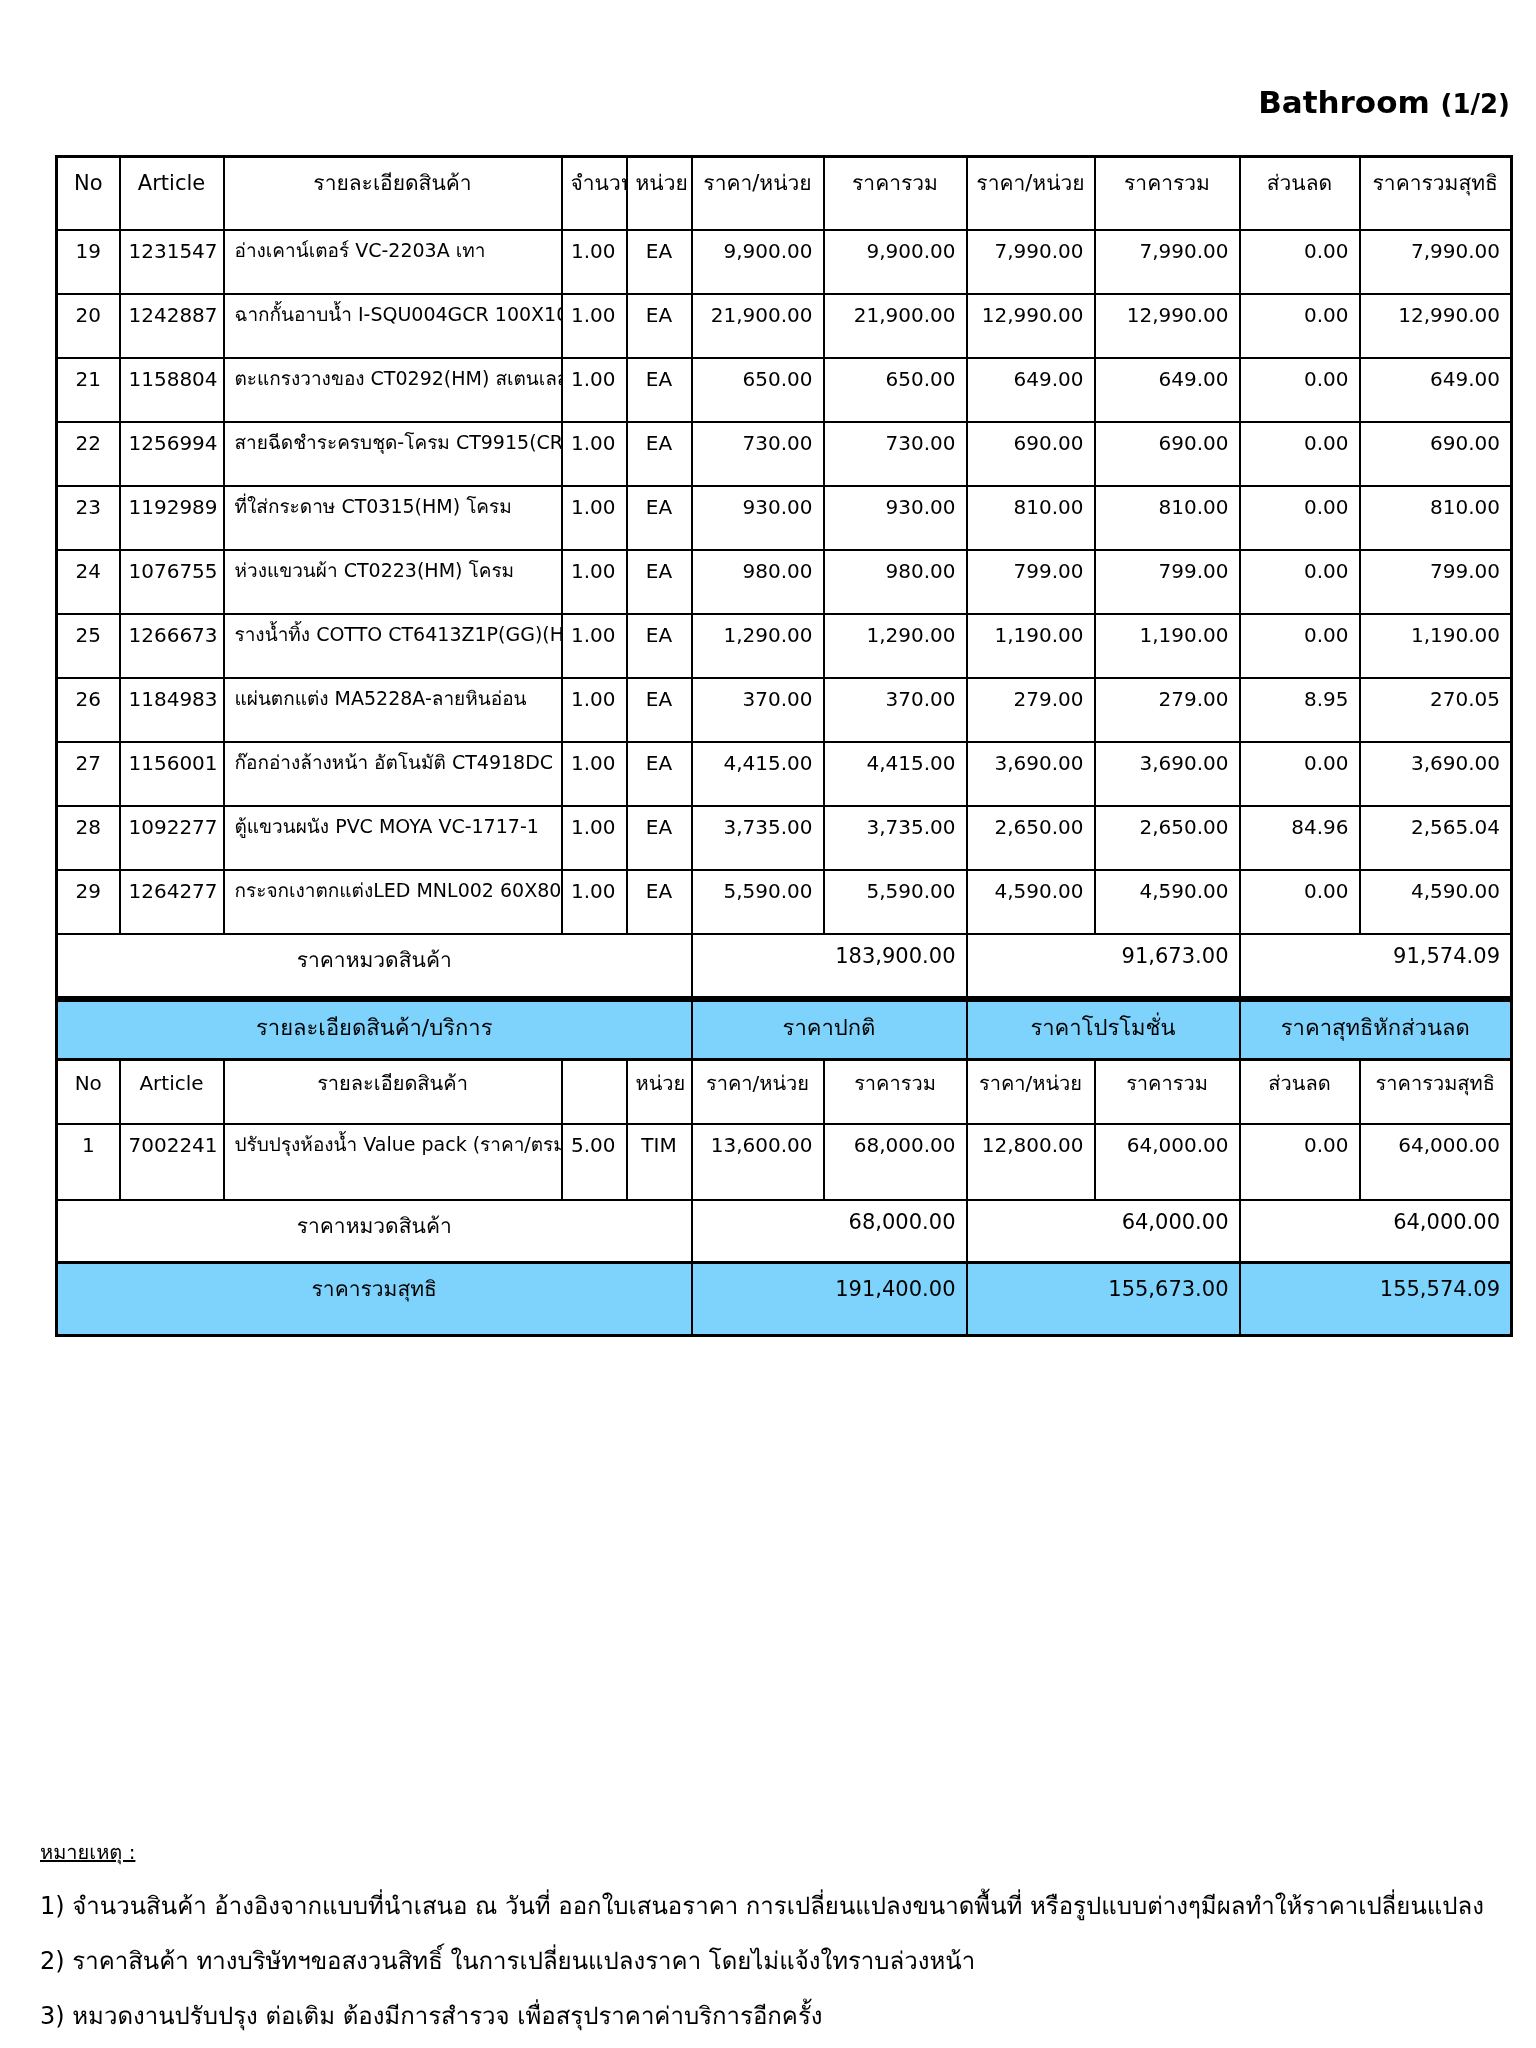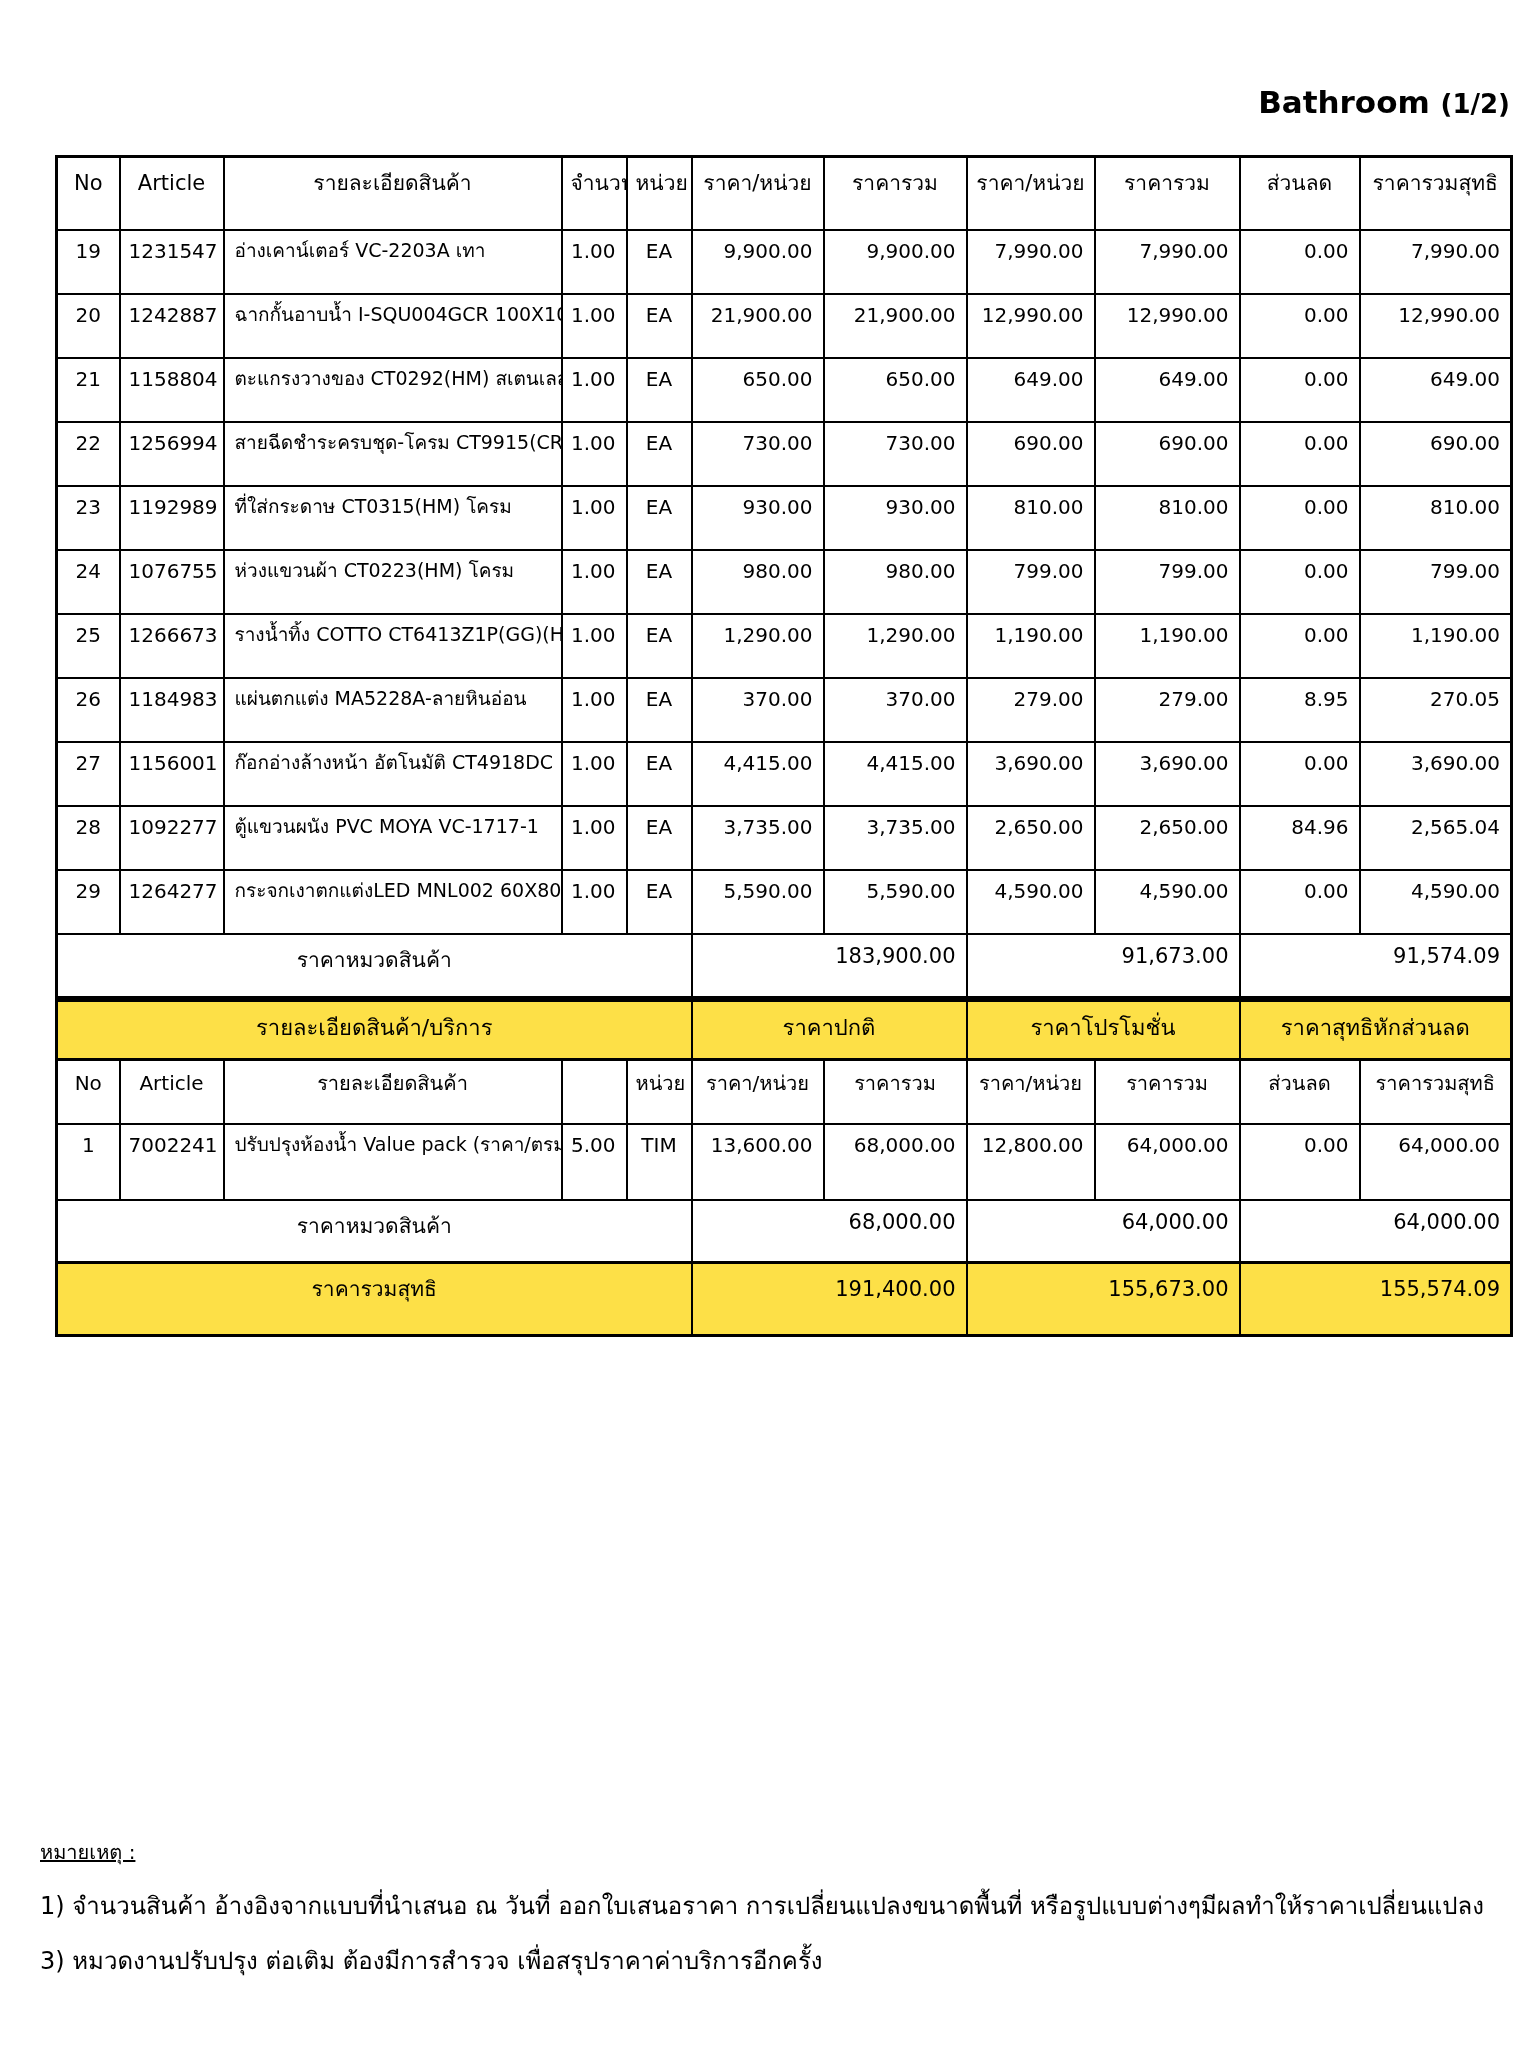--- a/index.html
+++ b/index.html
@@ -19,21 +19,21 @@
   .t-outer{border:3px solid #000;}
   .hdr td{font-size:21px;text-align:center;padding-top:12px;}
   tr.row-h{height:64px;}
   tr.hdr{height:73px;}
   .c-center{text-align:center;}
   .c-left{text-align:left;}
   .c-right{text-align:right;padding-right:10px;}
   .desc{font-size:19px;padding-left:10px;white-space:nowrap;}
   .total-row td{font-size:21px;}
   .total-row .lbl{text-align:center;padding-top:12px;}
-  .gray{background:#fde047;}
+  .gray{background:#7dd3fc;}
   .grp-hdr td{font-size:22px;text-align:center;padding-top:12px;
       border-top:3px solid #000;border-bottom:3px solid #000;height:44px;}
   .hdr2 td{font-size:20px;text-align:center;padding-top:10px;height:52px;}
   tr.svc-row{height:76px;}
   tr.tot2{height:62px;}
   .grand td{font-size:21px;border-top:3px solid #000;border-bottom:3px solid #000;height:58px;padding-top:12px;text-align:right;}
   .notes{position:absolute;left:40px;top:1836px;width:1460px;font-size:24px;}
   .notes .heading{text-decoration:underline;margin-bottom:18px;font-size:20px;}
   .notes .note-line{margin-bottom:16px;white-space:nowrap;}
 </style>
@@ -285,14 +285,15 @@
           <td class="c-right gray" colspan="2">155,673.00</td>
           <td class="c-right gray" colspan="2">155,574.09</td>
         </tr>
       </tbody>
   </table>
 </div>
 
 <div class="notes">
   <div class="heading">หมายเหตุ :</div>
   <div class="note-line">1) จำนวนสินค้า อ้างอิงจากแบบที่นำเสนอ ณ วันที่ ออกใบเสนอราคา การเปลี่ยนแปลงขนาดพื้นที่ หรือรูปแบบต่างๆมีผลทำให้ราคาเปลี่ยนแปลง</div>
+  <div class="note-line">2) ราคาสินค้า ทางบริษัทฯขอสงวนสิทธิ์ ในการเปลี่ยนแปลงราคา โดยไม่แจ้งใทราบล่วงหน้า</div>
   <div class="note-line">3) หมวดงานปรับปรุง ต่อเติม ต้องมีการสำรวจ เพื่อสรุปราคาค่าบริการอีกครั้ง</div>
 </div>
 
 </body></html>

